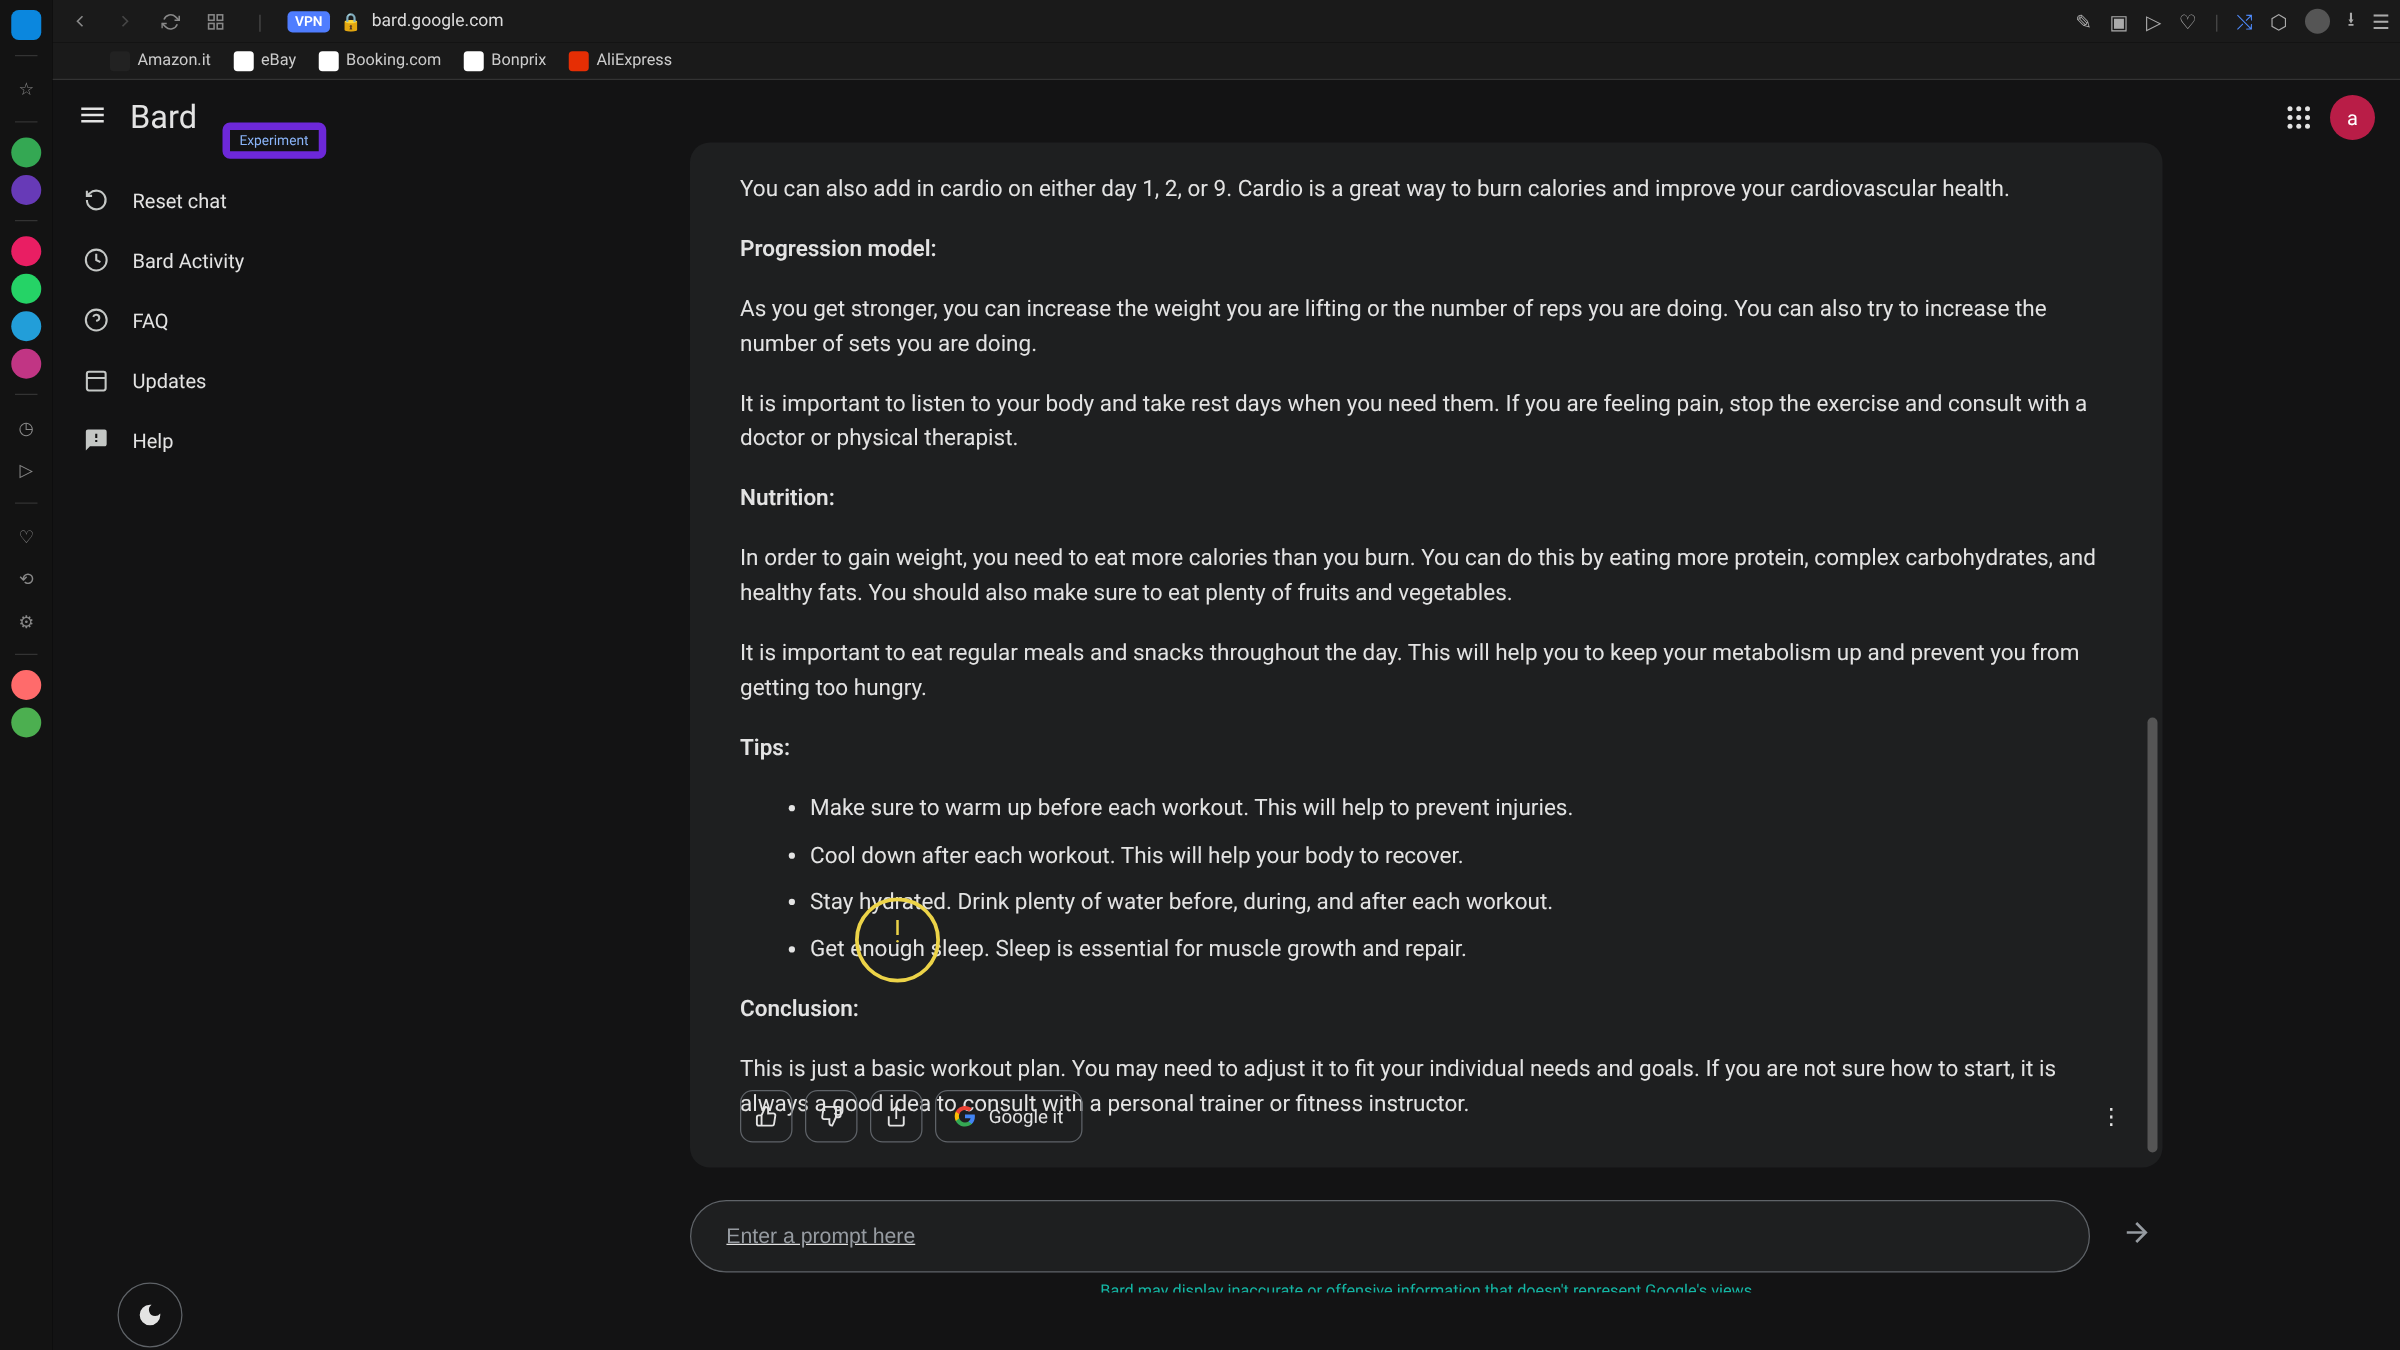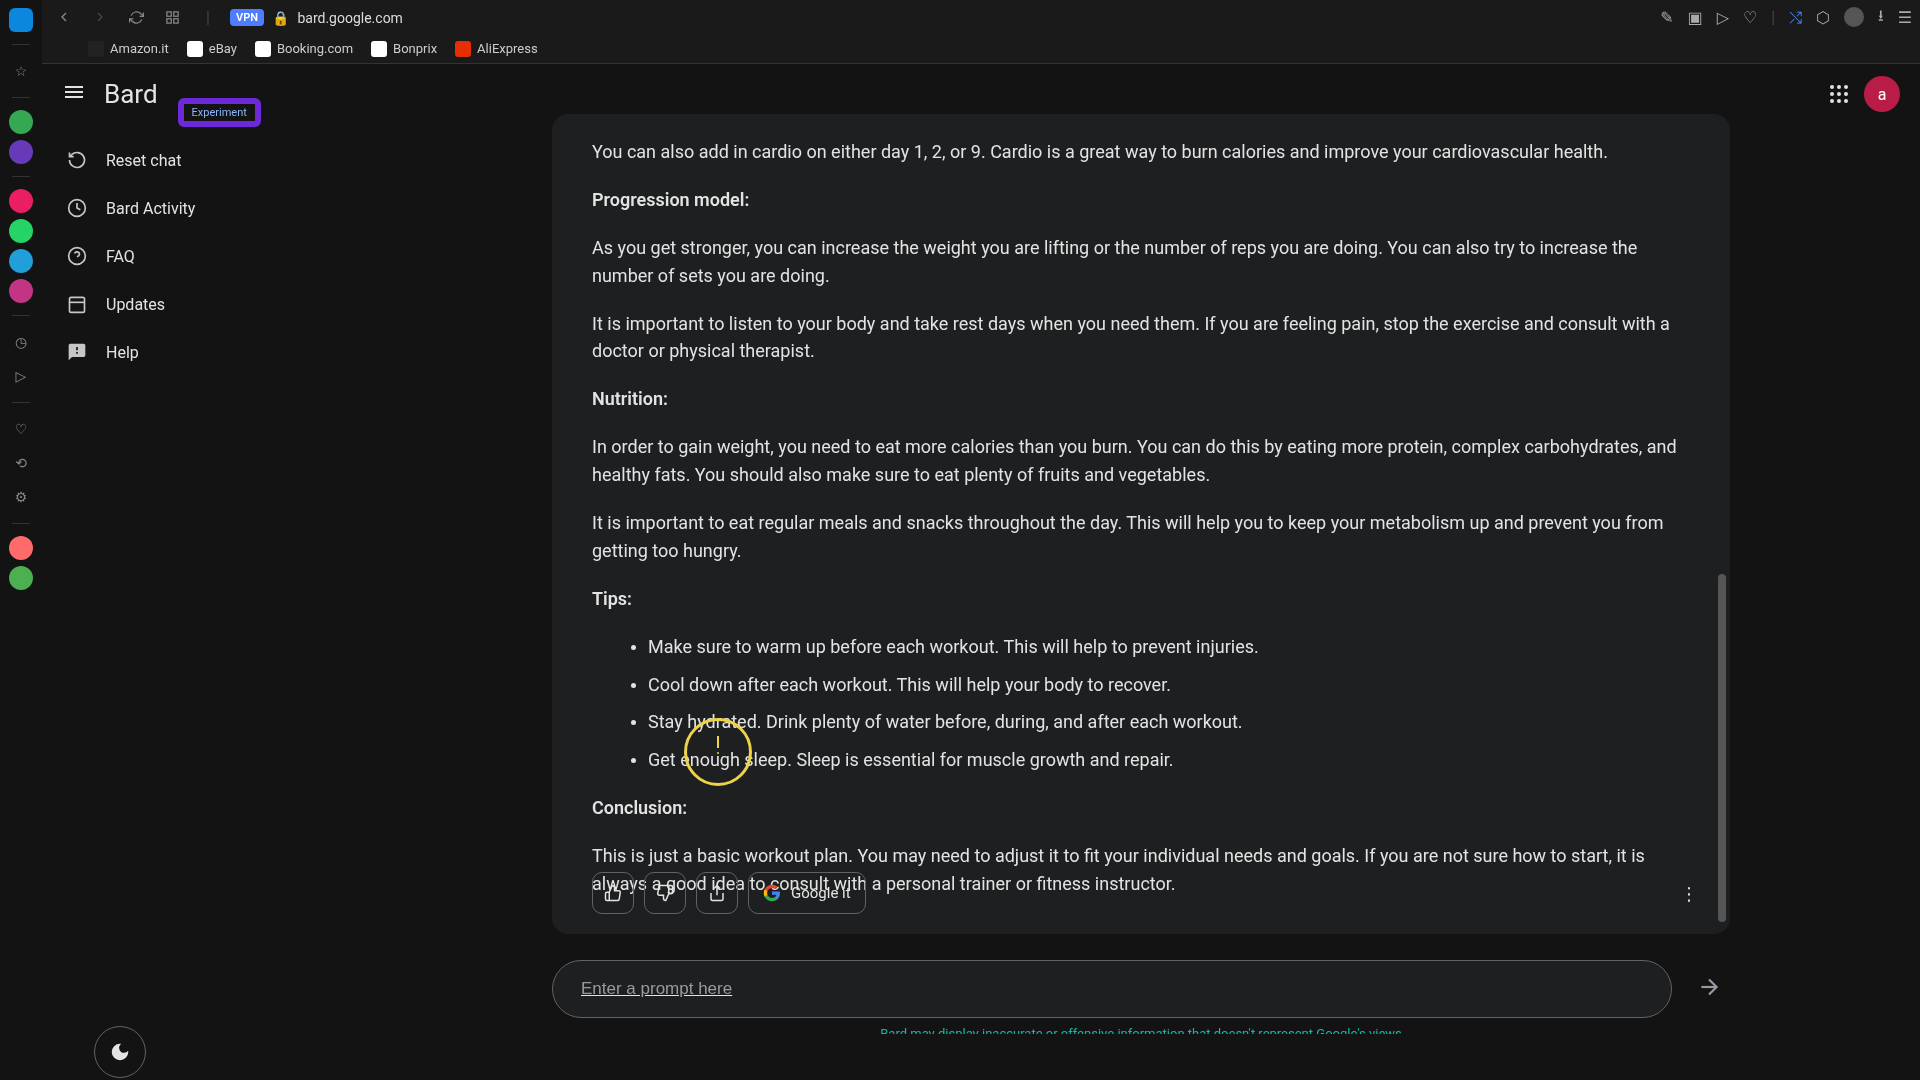--- a/index.html
+++ b/index.html
@@ -1,20 +1,20 @@
 <!DOCTYPE html>
 <html><head>
 <meta charset="utf-8">
 <style>
 * { margin: 0; padding: 0; box-sizing: border-box; }
 body { font-family: "Google Sans", Roboto, Arial, sans-serif; background: #000; color: #e3e3e3; overflow: hidden; width: 1920px; height: 1080px; }
 
 .browser-chrome { background: #1a1a1a; height: 34px; display: flex; align-items: center; padding: 0 8px; gap: 8px; }
 .nav-btn { width: 28px; height: 28px; display: flex; align-items: center; justify-content: center; color: #888; cursor: pointer; }
-.url-bar { display: flex; align-items: flex-end; gap: 8px; flex: 0 1 auto; color: #ccc; font-size: 14px; }
+.url-bar { display: flex; align-items: flex-start; gap: 8px; flex: 0 1 auto; color: #ccc; font-size: 14px; }
 .url-text { color: #dcdcdc; }
 .chrome-right { margin-left: auto; display: flex; gap: 14px; align-items: center; color: #aaa; }
 
 .bookmarks { background: #1a1a1a; height: 30px; border-bottom: 1px solid #333; display: flex; padding: 0 46px; gap: 18px; font-size: 13px; color: #ccc; }
 .bookmark { display: flex; align-items: center; gap: 6px; cursor: pointer; }
 .bookmark-favicon { width: 16px; height: 16px; background: #555; border-radius: 3px; }
 .bookmark-favicon.ali { background: #e62e04; }
 .bookmark-favicon.gen { background: #fff; }
 
 .sidebar-rail { position: absolute; left: 0; top: 0; bottom: 0; width: 42px; background: #131313; display: flex; flex-direction: column; align-items: center; padding-top: 8px; gap: 6px; }

